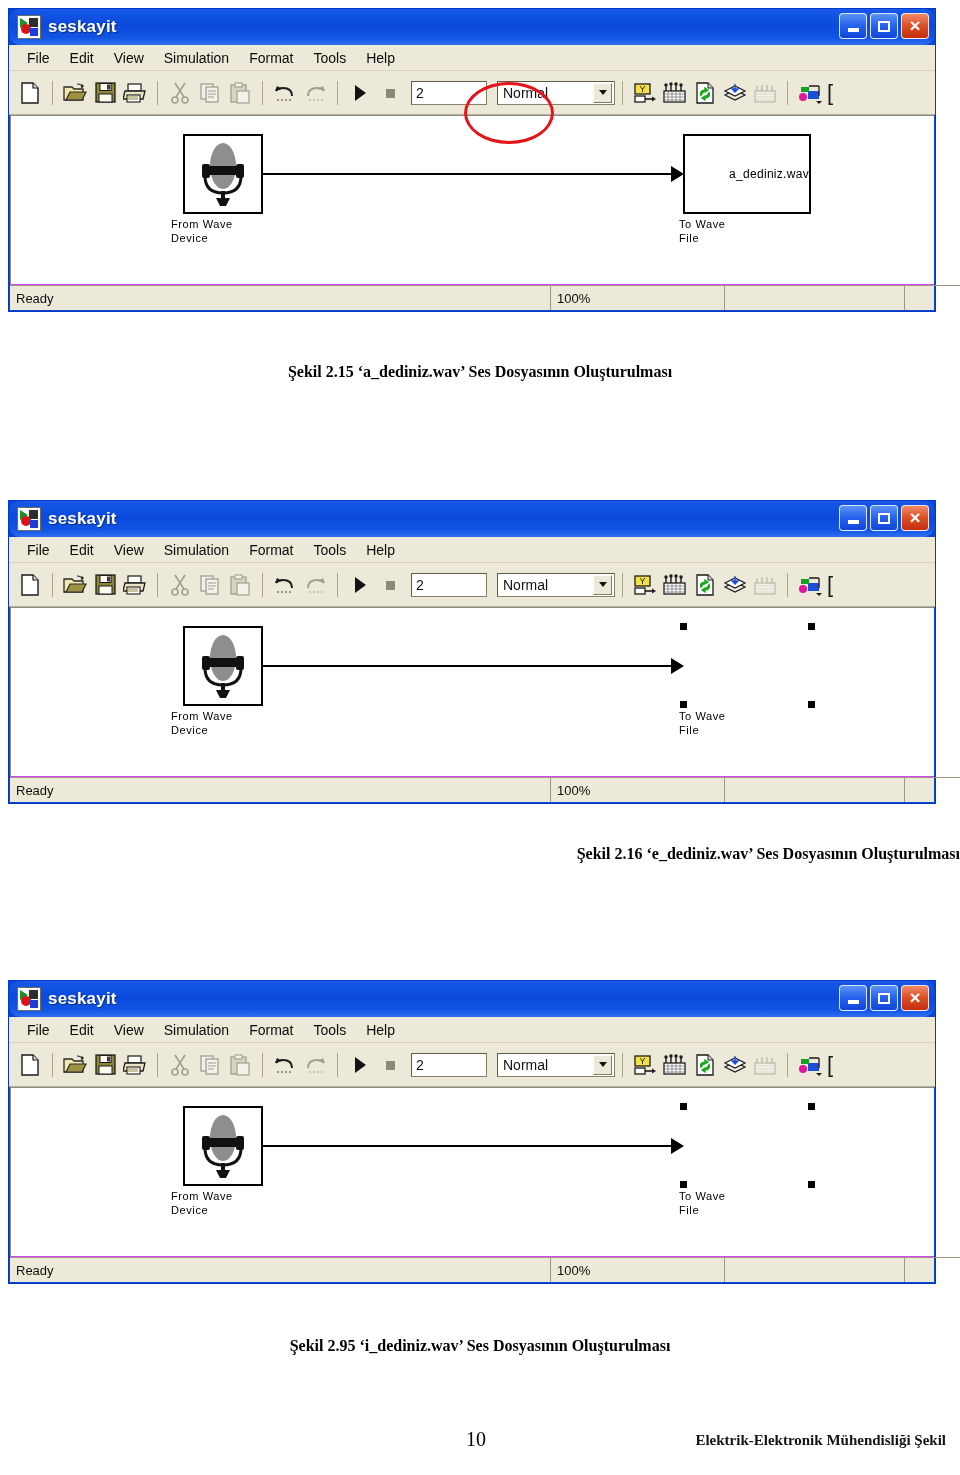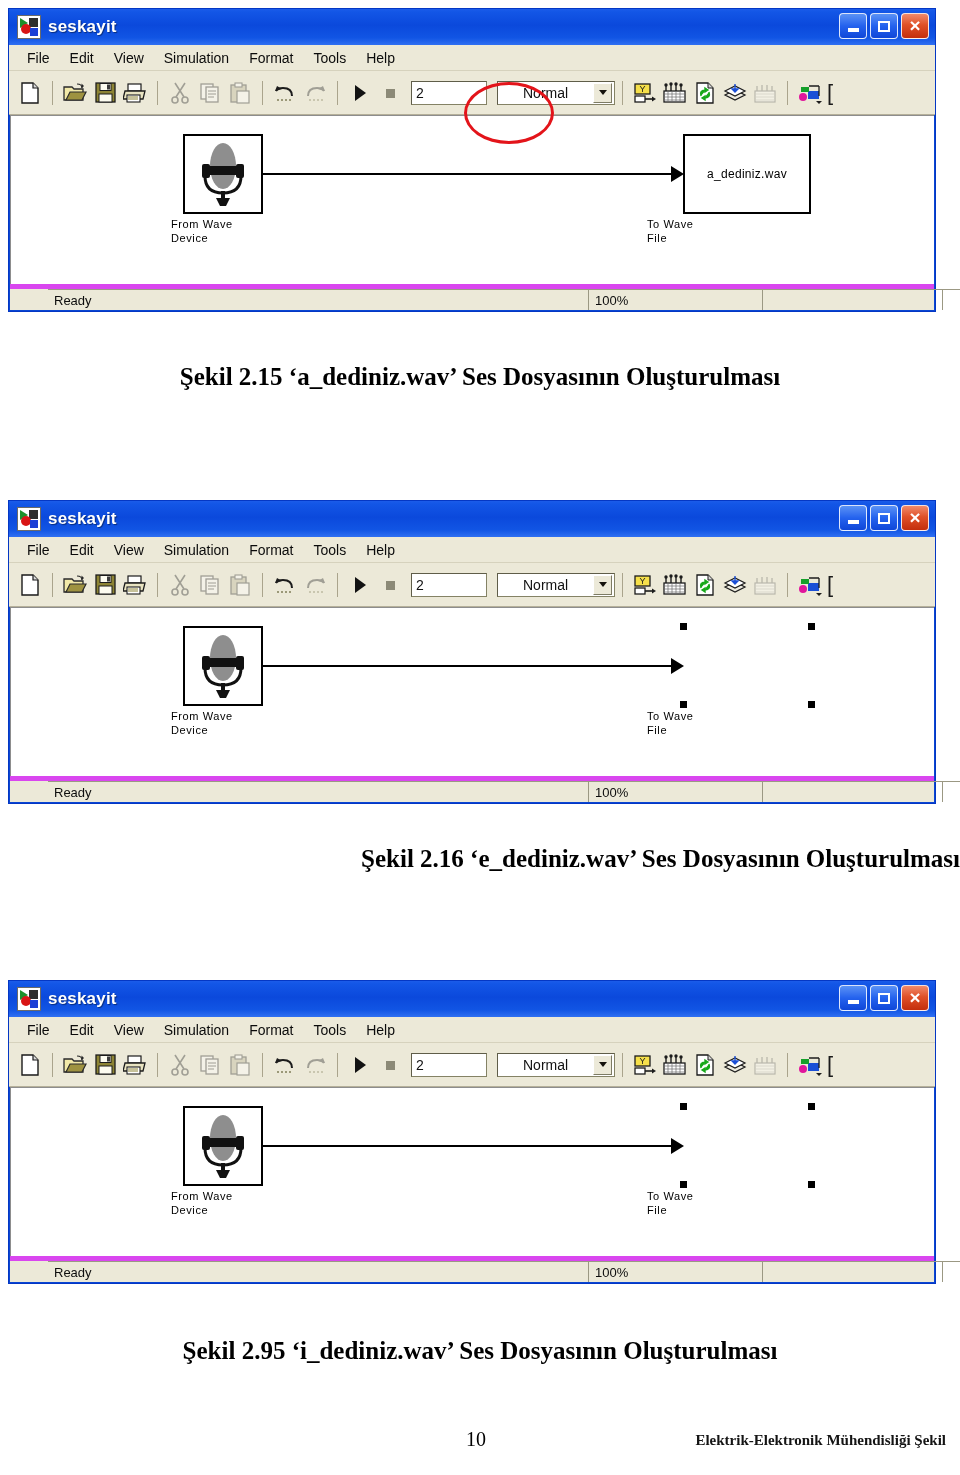--- a/index.html
+++ b/index.html
@@ -29,20 +29,21 @@
   
   .titlebar {
     height: 36px;
     background: linear-gradient(to bottom,
       #1b5cea 0%, #1356e6 8%, #0b49dc 45%, #1155e4 80%, #2f6ff2 100%);
     display: flex;
     align-items: center;
     padding: 0 4px 0 8px;
     box-sizing: border-box;
     position: relative;
+    border-radius: 12px;
   }
   .app-icon {
     width: 22px; height: 22px;
     background: #ffffff;
     border: 1px solid #6a6a6a;
     position: relative;
     flex: 0 0 auto;
     margin-right: 7px;
   }
   .app-icon i { position: absolute; display: block; }
@@ -164,21 +165,20 @@
     width: 118px; height: 24px;
     background: #ffffff;
     border: 1px solid #848265;
     border-top-color: #5f5d49; border-left-color: #5f5d49;
     display: flex; align-items: center; justify-content: space-between;
     font-family: "Liberation Sans", sans-serif;
     font-size: 14px; color: #111;
     box-sizing: border-box;
     margin-left: 10px;
     flex: 0 0 auto;
-    padding-left: 20px;
   }
   .mode-select .lbl { padding-left: 5px; white-space: nowrap; }
   .mode-arrow {
     width: 19px; height: 20px;
     background: #ece9d8;
     border: 1px solid #ffffff;
     border-right-color: #7d7b64; border-bottom-color: #7d7b64;
     margin-right: 2px;
     display: flex; align-items: center; justify-content: center;
     box-sizing: border-box;
@@ -236,30 +236,30 @@
   }
   .mic-caption { left: 160px; top: 101px; width: 104px; }
 
   .blk-file {
     position: absolute;
     left: 672px; top: 18px;
     width: 128px; height: 80px;
     border: 2px solid #000000;
     background: #ffffff;
     box-sizing: border-box;
-    display: flex; align-items: center; justify-content: center;
+    display: flex; align-items: center; justify-content: flex-end;
   }
   .blk-file .fname {
     font-family: "Liberation Sans", sans-serif;
     font-size: 12px;
     color: #000000;
     letter-spacing: 0.3px;
     white-space: nowrap;
   }
-  .file-caption { left: 636px; top: 101px; width: 128px; }
+  .file-caption { left: 668px; top: 101px; width: 128px; }
 
   .handle {
     position: absolute;
     width: 7px; height: 7px;
     background: #000000;
     z-index: 4;
   }
 
   .wire {
     position: absolute;
@@ -274,24 +274,23 @@
     border-left: 13px solid #000000;
     border-top: 8px solid transparent;
     border-bottom: 8px solid transparent;
   }
 
   
   .statusbar {
     background: #ece9d8;
     height: 26px;
     display: flex; align-items: stretch;
-    border-top: 5px solid #d946ef;
+    border-top: 1px solid #d946ef;
     box-sizing: border-box;
     margin: 0 1px 1px 1px;
-    padding-left: 38px;
   }
   .sb-pane {
     display: flex; align-items: center;
     font-family: "Liberation Sans", sans-serif;
     font-size: 13px;
     color: #0d0d0d;
     padding-left: 6px;
     border-left: 1px solid #9b9883;
     border-top: 1px solid #9b9883;
     box-sizing: border-box;
@@ -302,21 +301,21 @@
   .sb-e1    { flex: 0 0 180px; }
   .sb-e2    { flex: 0 0 212px; }
 
   
   .figure-caption {
     position: absolute;
     left: 0; width: 960px;
     text-align: center;
     font-family: "Liberation Serif", serif;
     font-weight: bold;
-    font-size: 25px;
+    font-size: 16px;
     color: #000000;
     white-space: nowrap;
   }
   .cap-1 { top: 363px; }
   .cap-2 { top: 845px; text-align: right; }
   .cap-3 { top: 1337px; }
 
   .page-number {
     position: absolute;
     left: 0; width: 952px;

